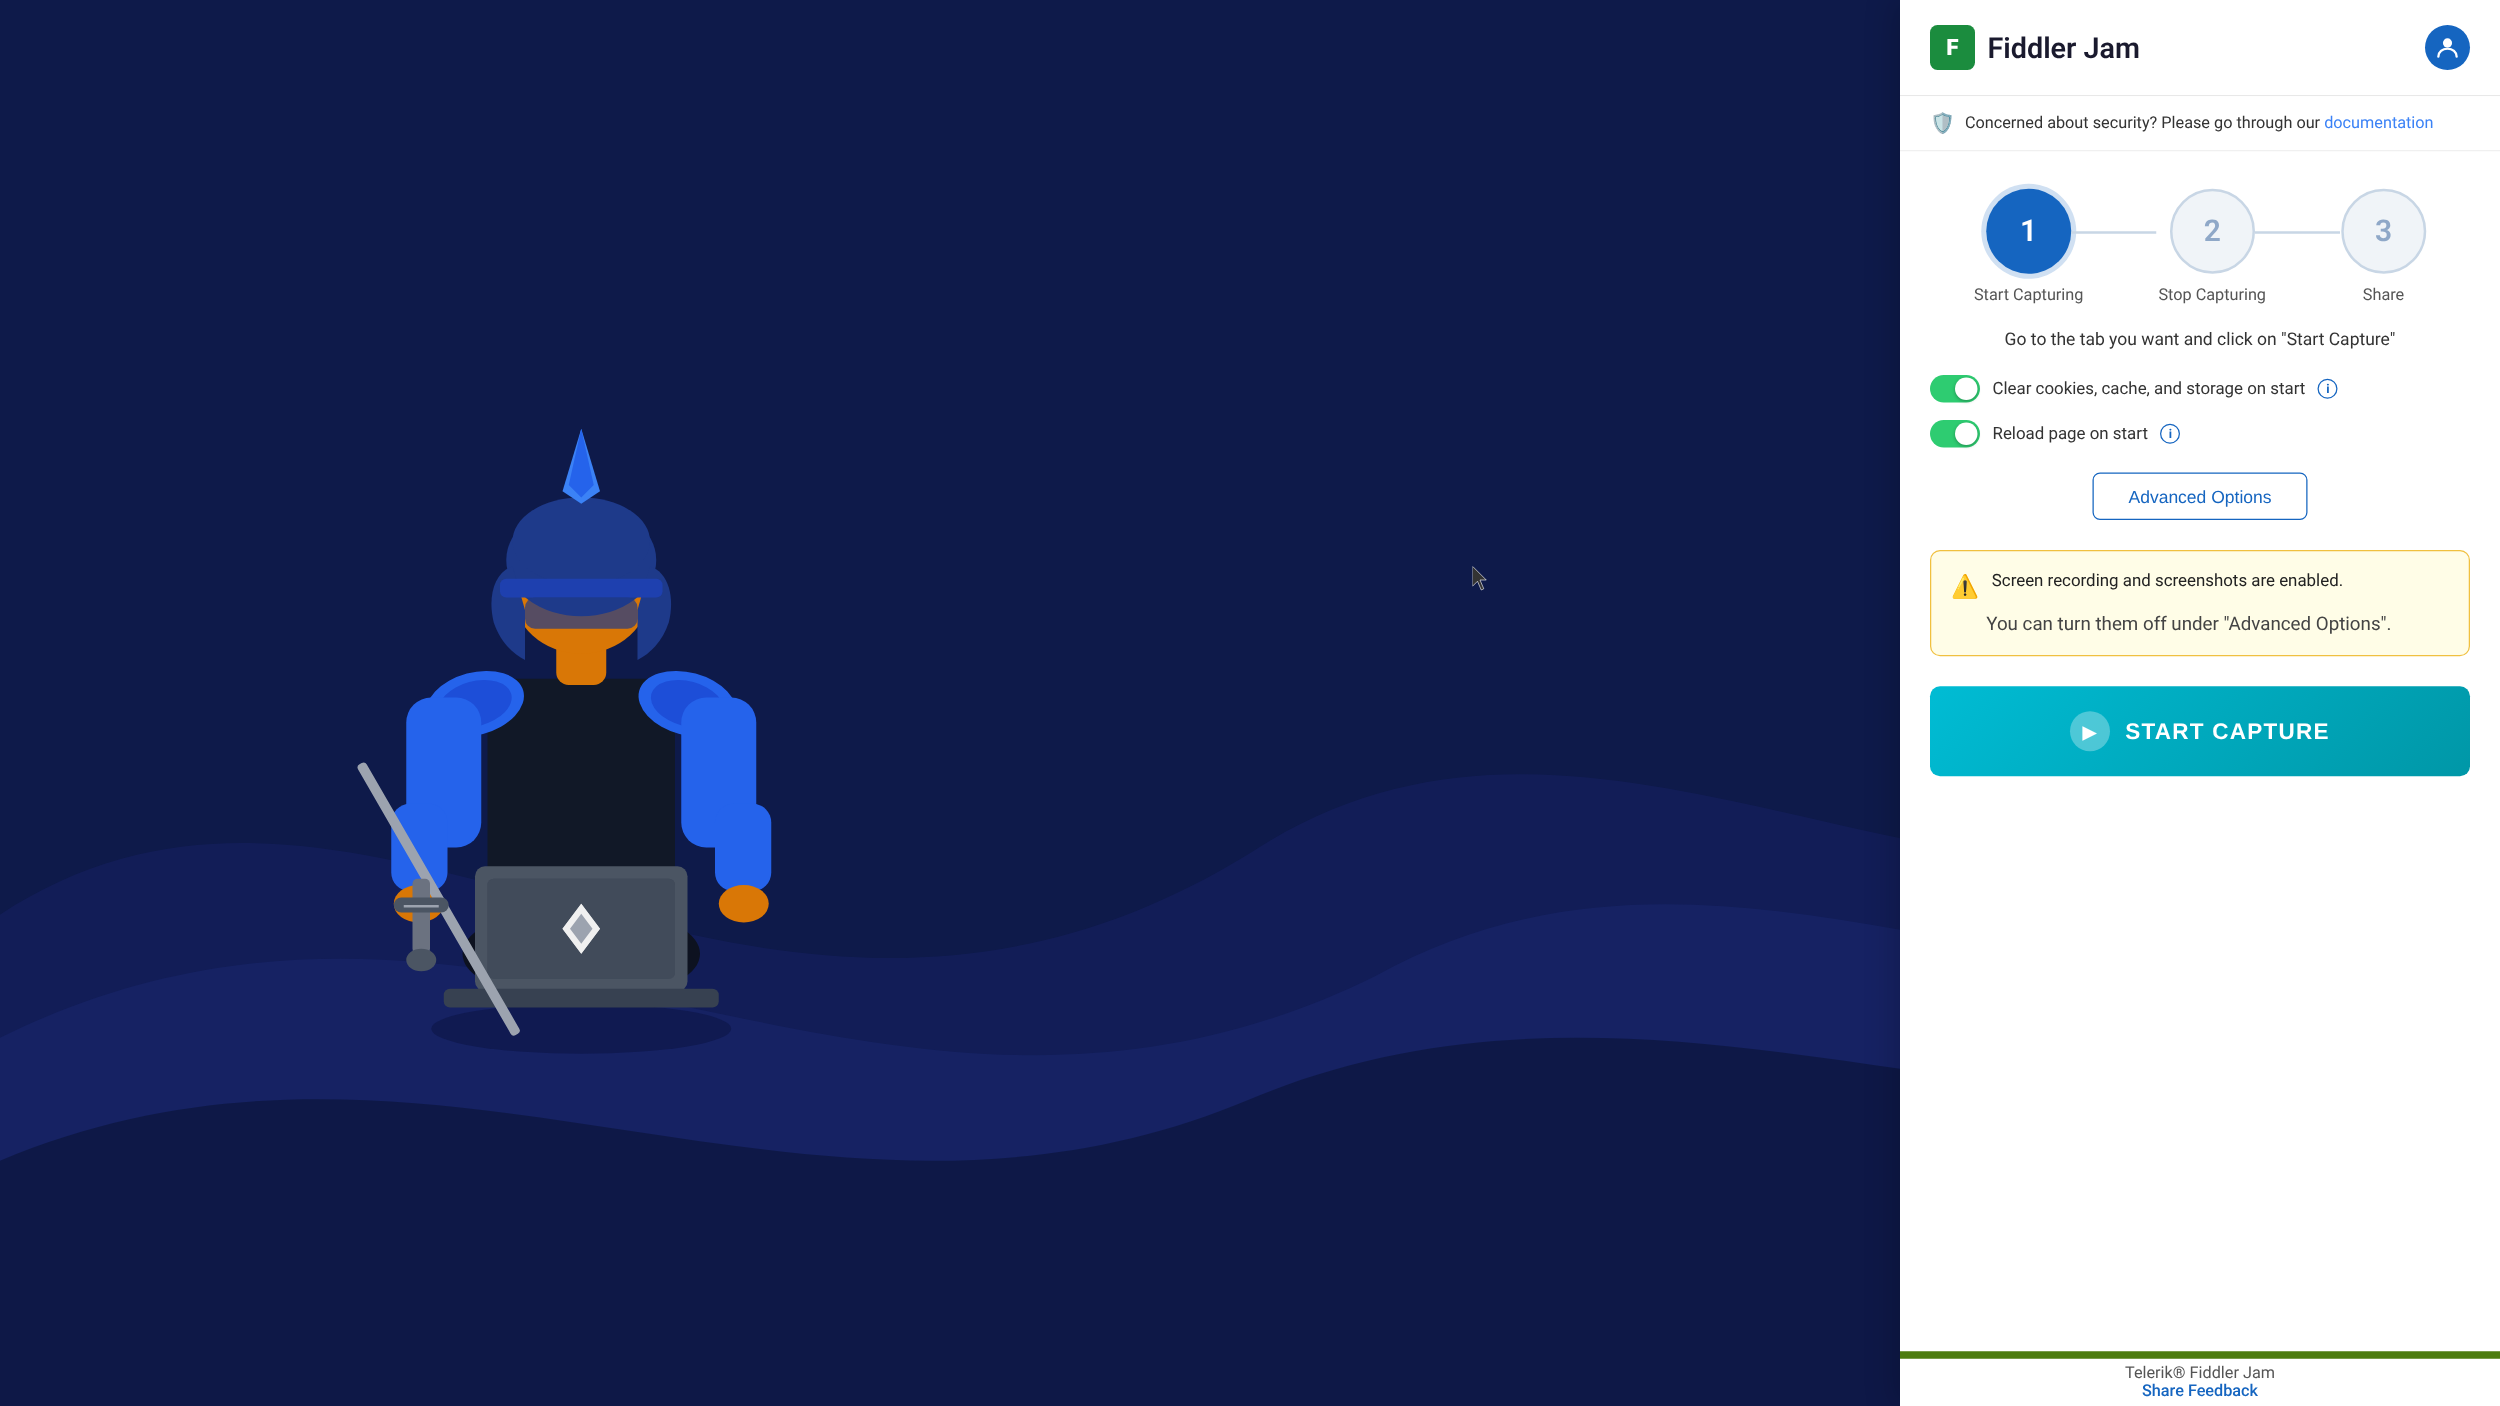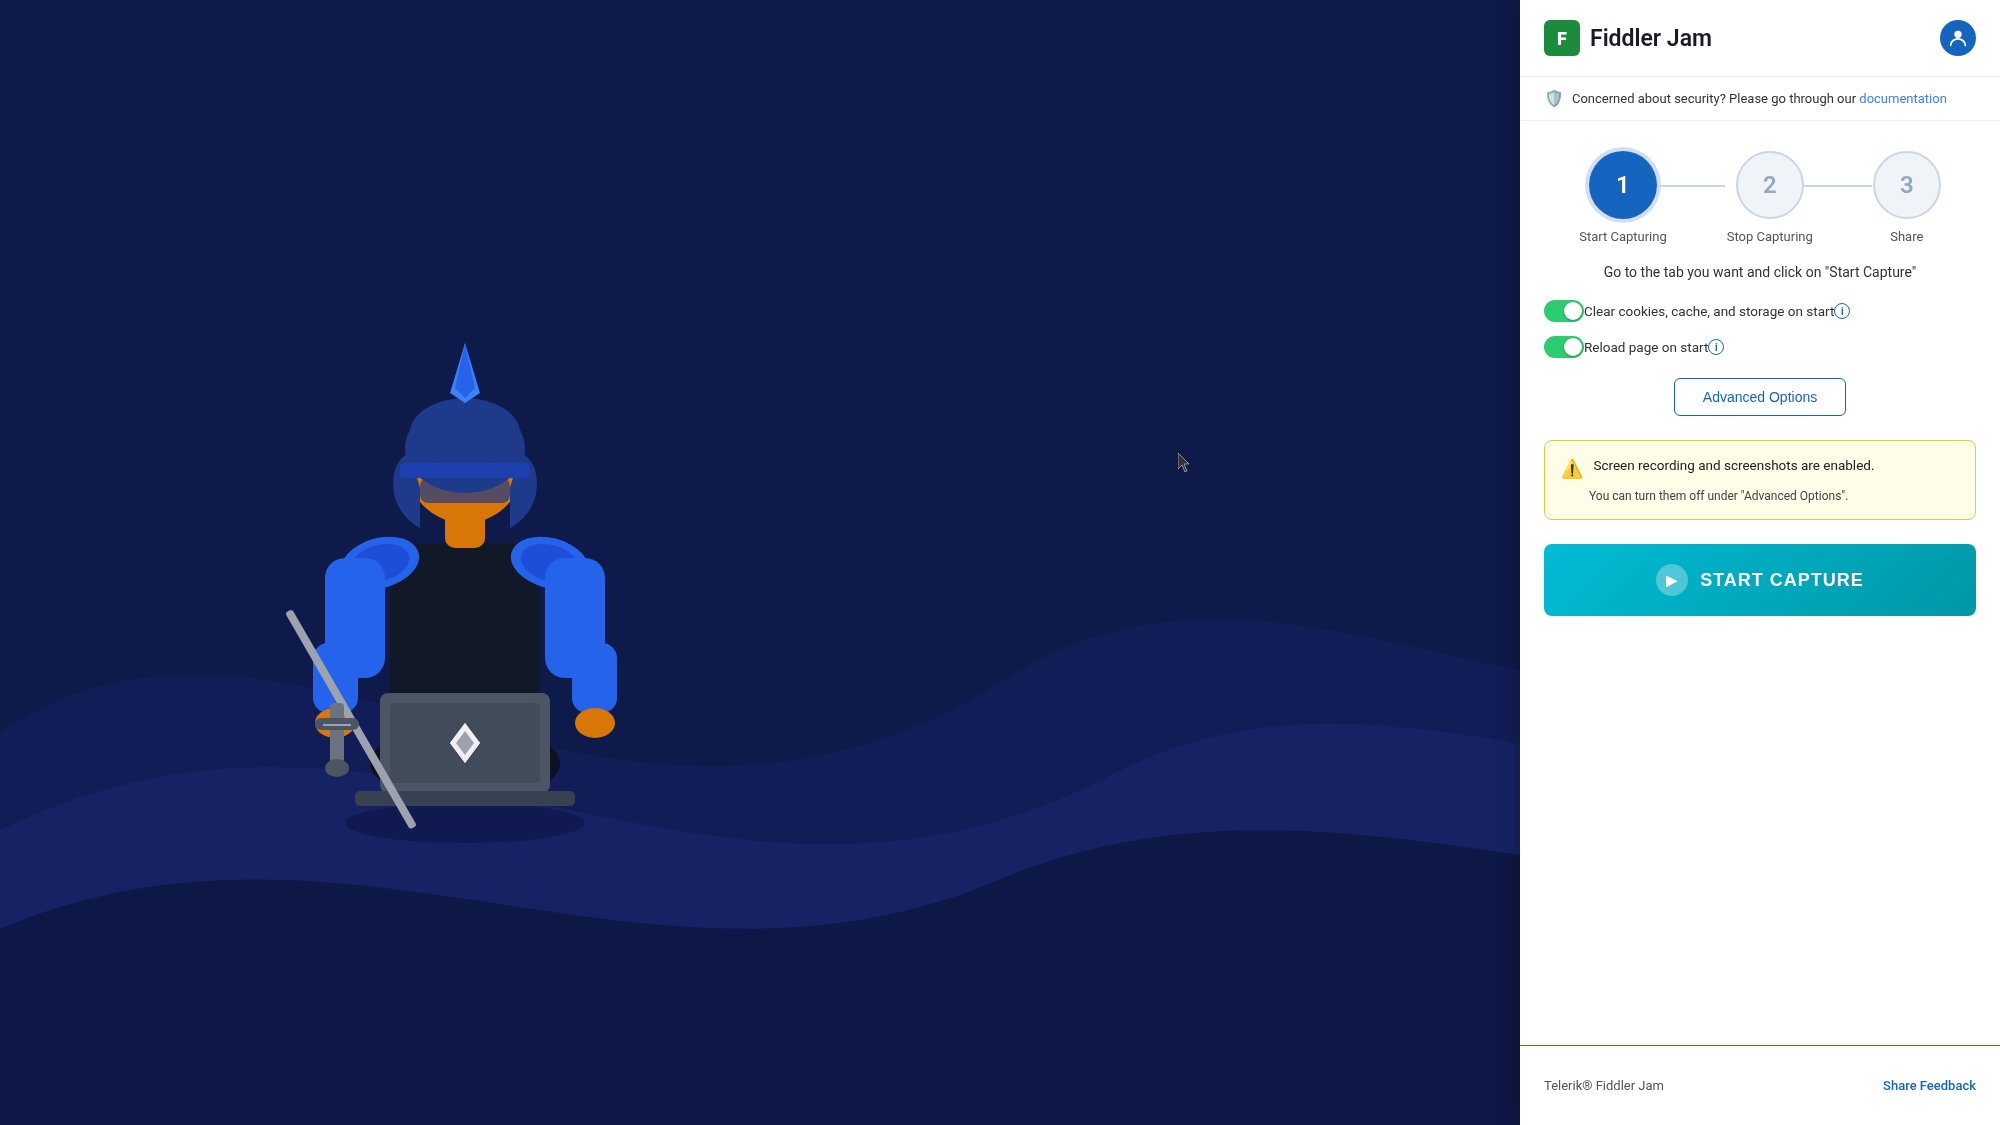--- a/index.html
+++ b/index.html
@@ -192,20 +192,21 @@
       font-size: 14px;
       color: #333;
       margin-bottom: 20px;
       text-align: center;
     }
 
     
     .toggle-row {
       display: flex;
       align-items: center;
+      gap: 10px;
       margin-bottom: 14px;
     }
 
     .toggle {
       width: 40px;
       height: 22px;
       border-radius: 11px;
       background: #2ecc71;
       position: relative;
       flex-shrink: 0;
@@ -295,21 +296,21 @@
       padding-left: 28px;
     }
 
     .warning-link {
       color: #1565c0;
       text-decoration: underline;
       cursor: pointer;
     }
 
     .warning-note {
-      font-size: 12px;
+      font-size: 15px;
       color: #444;
       margin-top: 10px;
       padding-left: 28px;
     }
 
     
     .start-capture-btn {
       display: flex;
       align-items: center;
       justify-content: center;
@@ -336,23 +337,24 @@
       align-items: center;
       justify-content: center;
       font-size: 14px;
     }
 
     
     .panel-footer {
       display: flex;
       align-items: center;
       justify-content: space-between;
-      padding: 32px 24px;
-      border-top: 1px solid #4d7c0f;
+      padding: 4px 24px;
+      border-top: 6px solid #4d7c0f;
       margin-top: auto;
+      flex-direction: column;
     }
 
     .footer-brand {
       font-size: 13px;
       color: #555;
     }
 
     .feedback-link {
       font-size: 13px;
       color: #1565c0;

